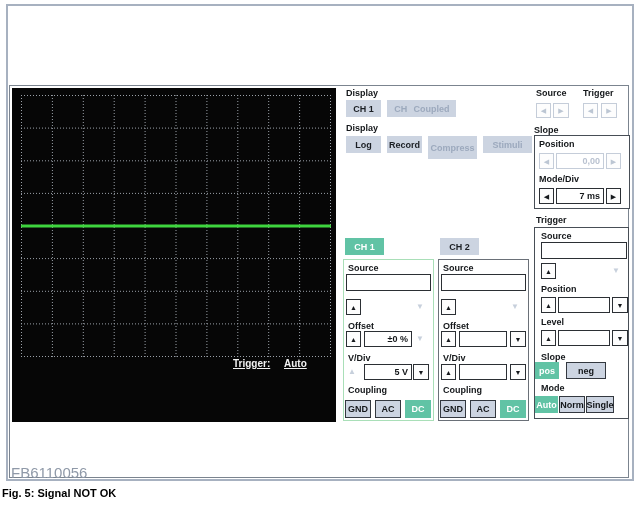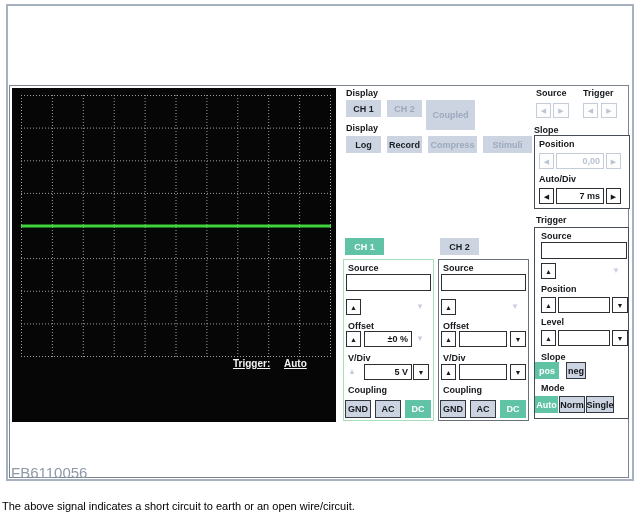--- a/index.html
+++ b/index.html
@@ -65,26 +65,26 @@
         </g>
         <line x1="0" y1="131.0" x2="310" y2="131.0" stroke="#3ed43e" stroke-width="3"></line>
       </svg>
     <span class="trig-lbl" style="left:221px;top:270px">Trigger:</span>
     <span class="trig-lbl" style="left:272px;top:270px">Auto</span>
   </div>
 
   <div class="abs lbl" style="left:346px;top:88px">Display</div>
   <div class="abs btn-flat" style="left:346px;top:100px;width:35px;height:17px">CH 1</div>
   <div class="abs btn-flat off" style="left:387px;top:100px;width:35px;height:17px">CH 2</div>
-  <div class="abs btn-flat off" style="left:426px;top:100px;width:49px;height:30px">Coupled</div>
+  <div class="abs btn-flat off" style="left:407px;top:100px;width:49px;height:17px">Coupled</div>
 
   <div class="abs lbl" style="left:346px;top:123px">Display</div>
   <div class="abs btn-flat" style="left:346px;top:136px;width:35px;height:17px">Log</div>
   <div class="abs btn-flat" style="left:387px;top:136px;width:35px;height:17px">Record</div>
-  <div class="abs btn-flat off" style="left:428px;top:136px;width:49px;height:17px">Compress</div>
+  <div class="abs btn-flat off" style="left:428px;top:136px;width:49px;height:23px">Compress</div>
   <div class="abs btn-flat off" style="left:483px;top:136px;width:49px;height:17px">Stimuli</div>
 
   <div class="abs lbl" style="left:536px;top:88px">Source</div>
   <div class="abs lbl" style="left:583px;top:88px">Trigger</div>
   <div class="abs abtn dis" style="left:536px;top:103px;width:15px;height:15px">
       <span>◀</span>
     </div>
   <div class="abs abtn dis" style="left:553px;top:103px;width:16px;height:15px">
       <span>▶</span>
     </div>
@@ -98,21 +98,21 @@
   <div class="abs lbl" style="left:534px;top:125px">Slope</div>
   <div class="abs box" style="left:534px;top:135px;width:96px;height:74px"></div>
   <div class="abs lbl" style="left:539px;top:139px">Position</div>
   <div class="abs abtn dis" style="left:539px;top:153px;width:15px;height:16px">
       <span>◀</span>
     </div>
   <div class="abs fld dis" style="left:556px;top:153px;width:48px;height:16px">0,00</div>
   <div class="abs abtn dis" style="left:606px;top:153px;width:15px;height:16px">
       <span>▶</span>
     </div>
-  <div class="abs lbl" style="left:539px;top:174px">Auto/Div</div>
+  <div class="abs lbl" style="left:539px;top:174px">Mode/Div</div>
   <div class="abs abtn" style="left:539px;top:188px;width:15px;height:16px">
       <span>◀</span>
     </div>
   <div class="abs fld" style="left:556px;top:188px;width:48px;height:16px">7 ms</div>
   <div class="abs abtn" style="left:606px;top:188px;width:15px;height:16px">
       <span>▶</span>
     </div>
 
   <div class="abs lbl" style="left:536px;top:215px">Trigger</div>
   <div class="abs box" style="left:534px;top:227px;width:95px;height:192px"></div>
@@ -133,21 +133,21 @@
   <div class="abs lbl" style="left:541px;top:317px">Level</div>
   <div class="abs abtn" style="left:541px;top:330px;width:15px;height:16px">
       <span>▲</span>
     </div>
   <div class="abs fld" style="left:558px;top:330px;width:52px;height:16px"></div>
   <div class="abs abtn" style="left:612px;top:330px;width:16px;height:16px">
       <span>▼</span>
     </div>
   <div class="abs lbl" style="left:541px;top:352px">Slope</div>
   <div class="abs btn-teal" style="left:535px;top:362px;width:24px;height:17px">pos</div>
-  <div class="abs btn-b" style="left:566px;top:362px;width:20px;height:17px">neg</div>
+  <div class="abs btn-b" style="left:566px;top:362px;width:40px;height:17px">neg</div>
   <div class="abs lbl" style="left:541px;top:383px">Mode</div>
   <div class="abs btn-teal" style="left:535px;top:396px;width:23px;height:17px">Auto</div>
   <div class="abs btn-b" style="left:559px;top:396px;width:26px;height:17px">Norm</div>
   <div class="abs btn-b" style="left:586px;top:396px;width:28px;height:17px">Single</div>
 
   <div class="abs btn-teal" style="left:345px;top:238px;width:39px;height:17px">CH 1</div>
   <div class="abs btn-flat" style="left:440px;top:238px;width:39px;height:17px">CH 2</div>
 
   <div class="abs box green" style="left:343px;top:259px;width:91px;height:162px"></div>
   <div class="abs lbl" style="left:348px;top:263px">Source</div>
@@ -195,15 +195,15 @@
   <div class="abs fld" style="left:459px;top:364px;width:48px;height:16px"></div>
   <div class="abs abtn" style="left:510px;top:364px;width:16px;height:16px">
       <span>▼</span>
     </div>
   <div class="abs lbl" style="left:443px;top:385px">Coupling</div>
   <div class="abs btn-b" style="left:440px;top:400px;width:26px;height:18px">GND</div>
   <div class="abs btn-b" style="left:470px;top:400px;width:26px;height:18px">AC</div>
   <div class="abs btn-teal" style="left:500px;top:400px;width:26px;height:18px">DC</div>
 
   <div class="abs fb-id" style="left:11px;top:464px">FB6110056</div>
-  <div class="abs cap-body" style="left:2px;top:500px">The above signal indicates a short circuit to earth or an open wire/circuit.</div>
+  <div class="abs cap-title" style="left:2px;top:487px">Fig. 5: Signal NOT OK</div>
 
 </div>
 
 </body></html>

